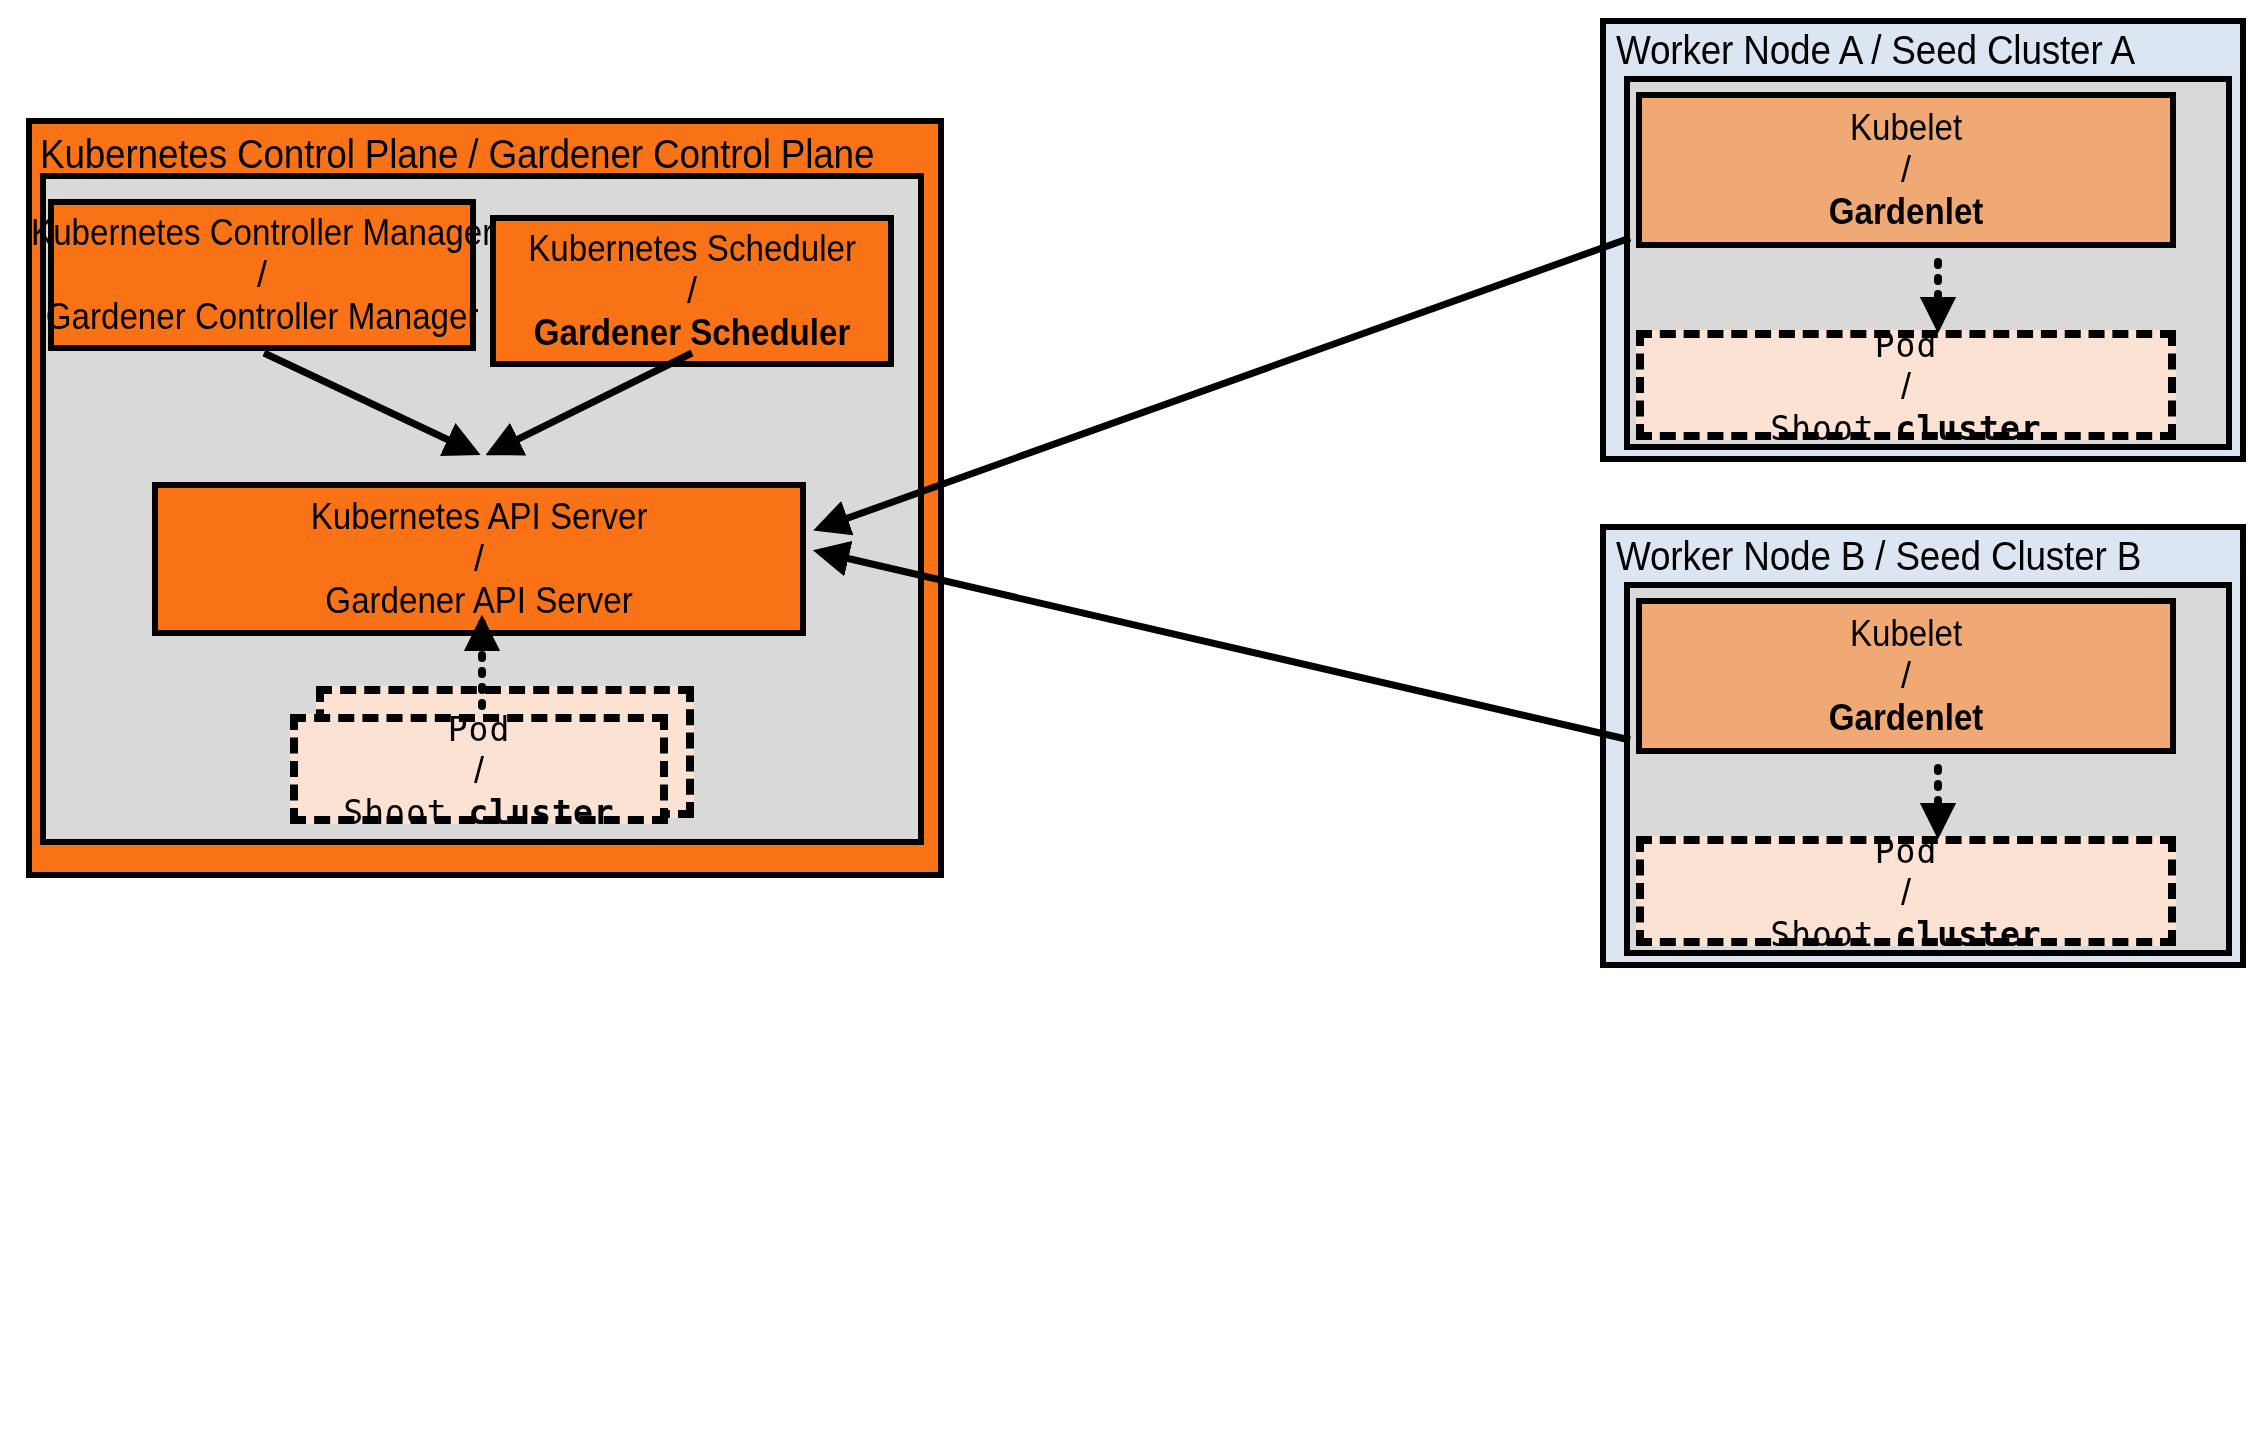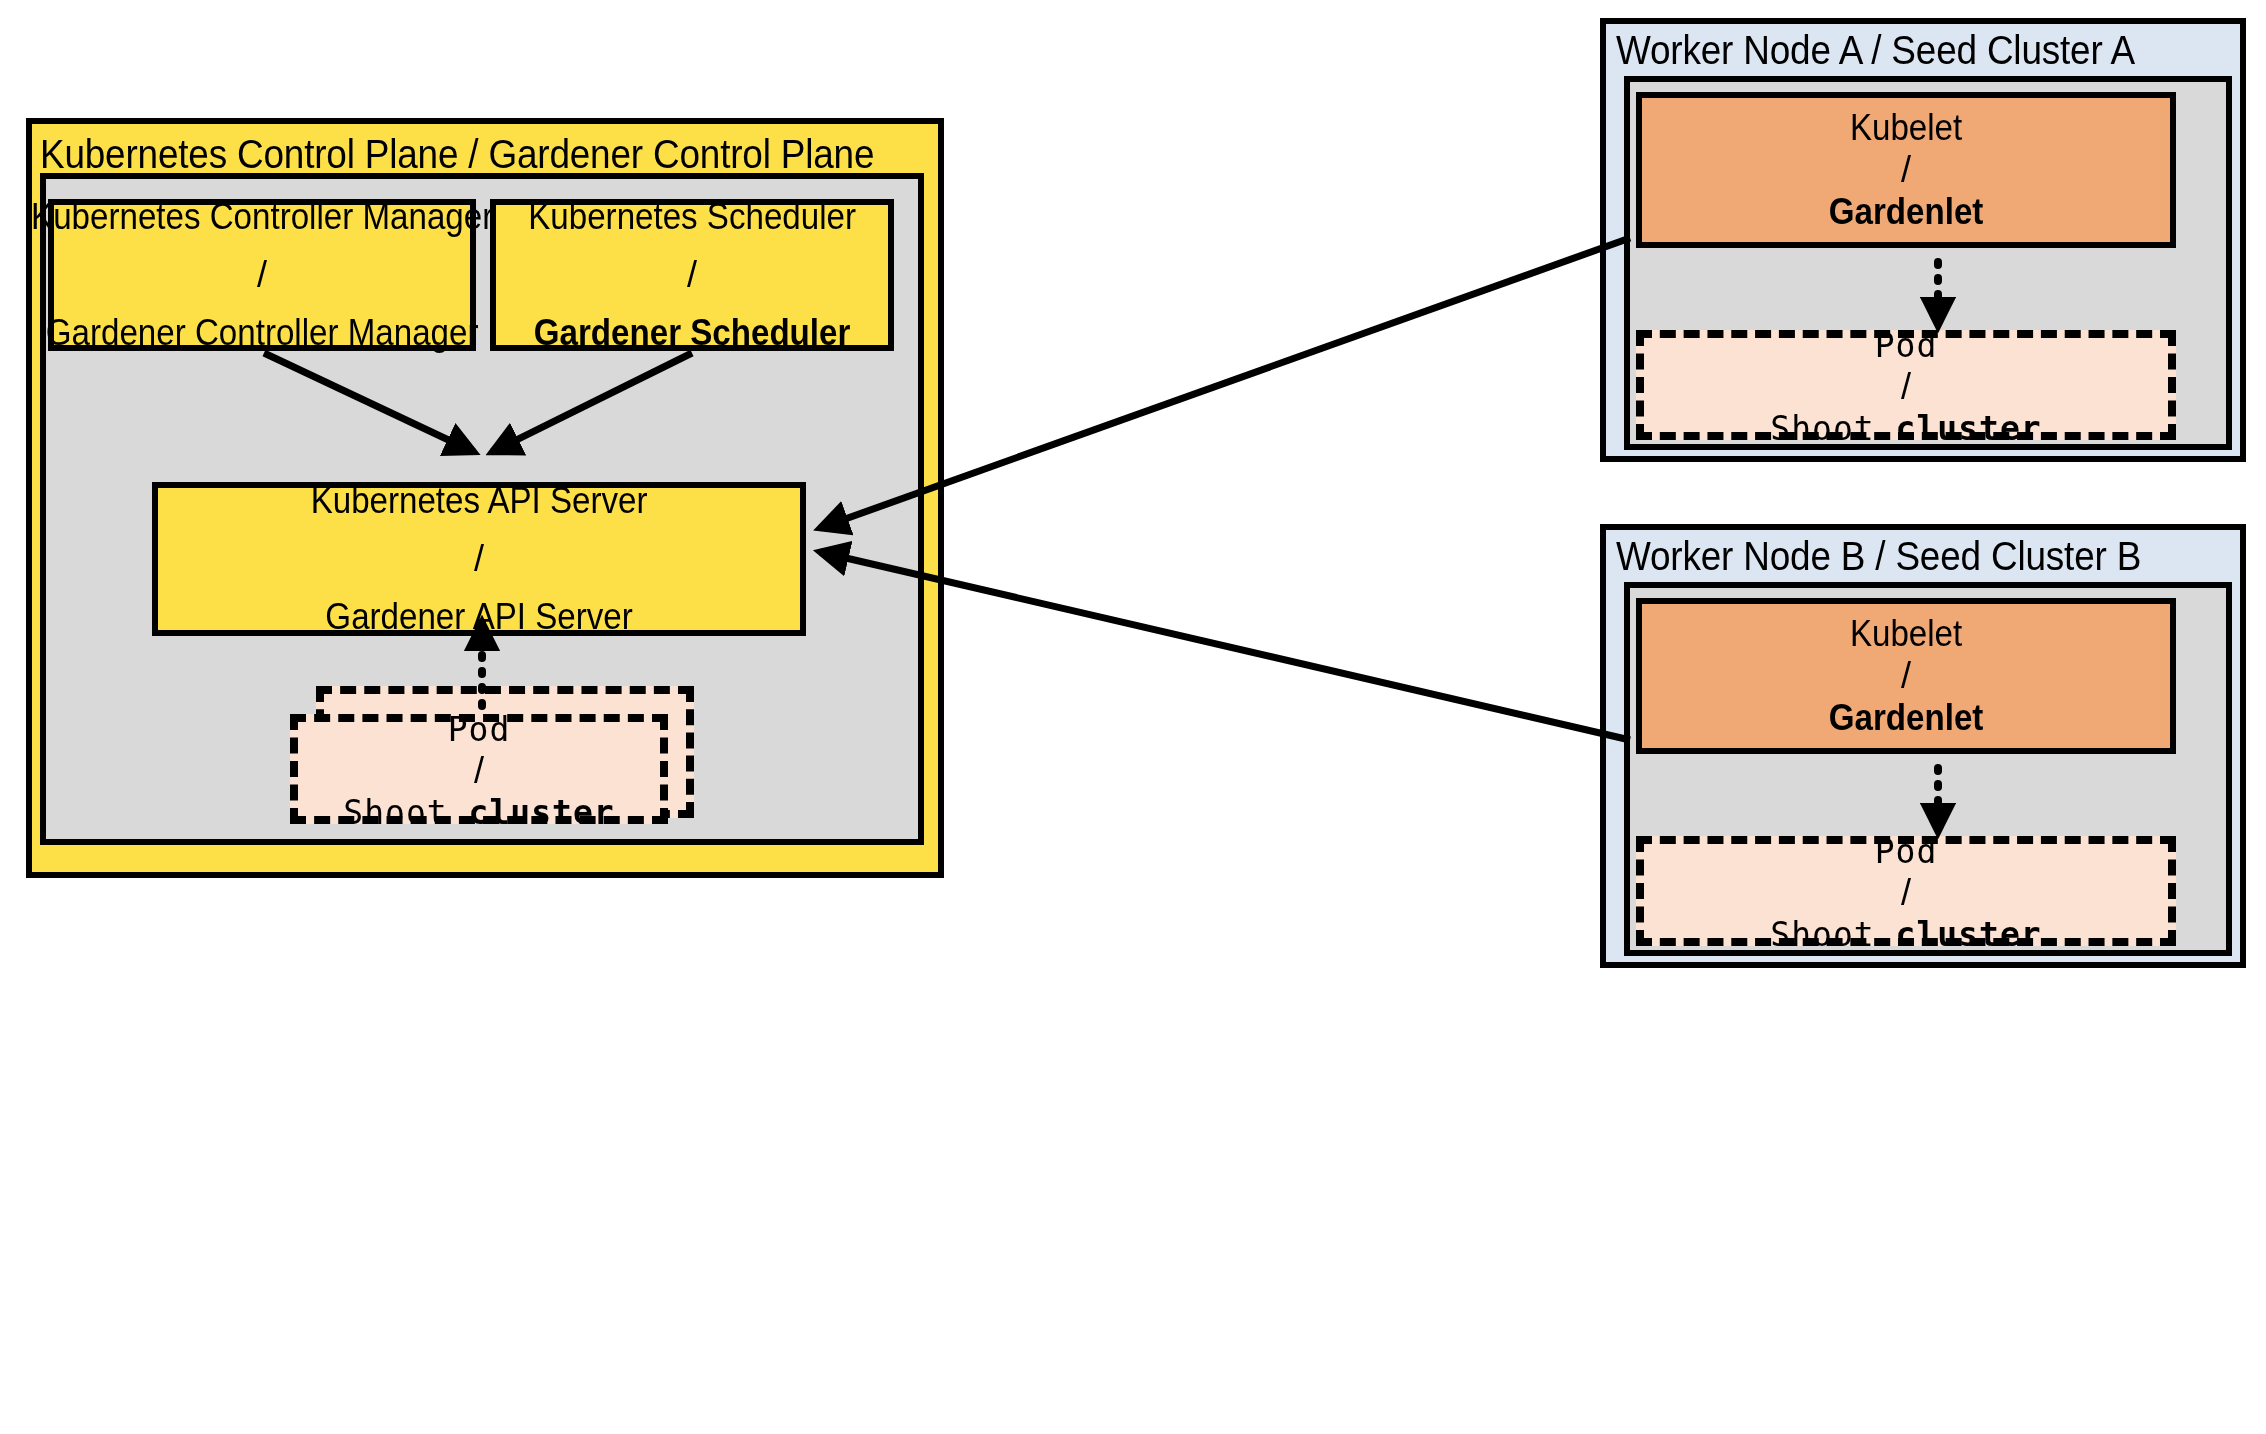--- a/index.html
+++ b/index.html
@@ -30,21 +30,21 @@
   .line.b{font-weight:bold;}
   .slash{font-size:36px;line-height:1.16;}
 
   
   .mono{font-family:"DejaVu Sans Mono","Liberation Mono",monospace;
         font-size:33px;line-height:1.2;white-space:nowrap;letter-spacing:1px;}
   .mono.b{font-weight:bold;}
   .mono-slash{font-family:"Liberation Sans",sans-serif;font-size:36px;line-height:1.2;}
 
   
-  .c-green{background:#fde047;gap:16px;}
+  .c-green{background:#f97316;}
   .c-grey{background:#d9d9d9;}
   .c-blue{background:#dce6f2;}
   .c-orange{background:#f0a875;}
   .c-peach{background:#fbe2d3;}
 
   svg.overlay{position:absolute;left:0;top:0;width:2266px;height:1434px;
               pointer-events:none;overflow:visible;}
 </style>
 </head>
 <body>
@@ -57,21 +57,21 @@
 
   <div class="box solid c-grey" style="left:40px;top:173px;width:884px;height:672px;">
   </div>
 
   <div class="box solid c-green ctr" style="left:48px;top:199px;width:428px;height:152px;">
     <div class="line">Kubernetes Controller Manager</div>
     <div class="slash">/</div>
     <div class="line">Gardener Controller Manager</div>
   </div>
 
-  <div class="box solid c-green ctr" style="left:490px;top:199px;width:404px;height:152px;">
+  <div class="box solid c-green ctr" style="left:490px;top:215px;width:404px;height:152px;">
     <div class="line">Kubernetes Scheduler</div>
     <div class="slash">/</div>
     <div class="line b">Gardener Scheduler</div>
   </div>
 
   <div class="box solid c-green ctr" style="left:152px;top:482px;width:654px;height:154px;">
     <div class="line">Kubernetes API Server</div>
     <div class="slash">/</div>
     <div class="line">Gardener API Server</div>
   </div>

